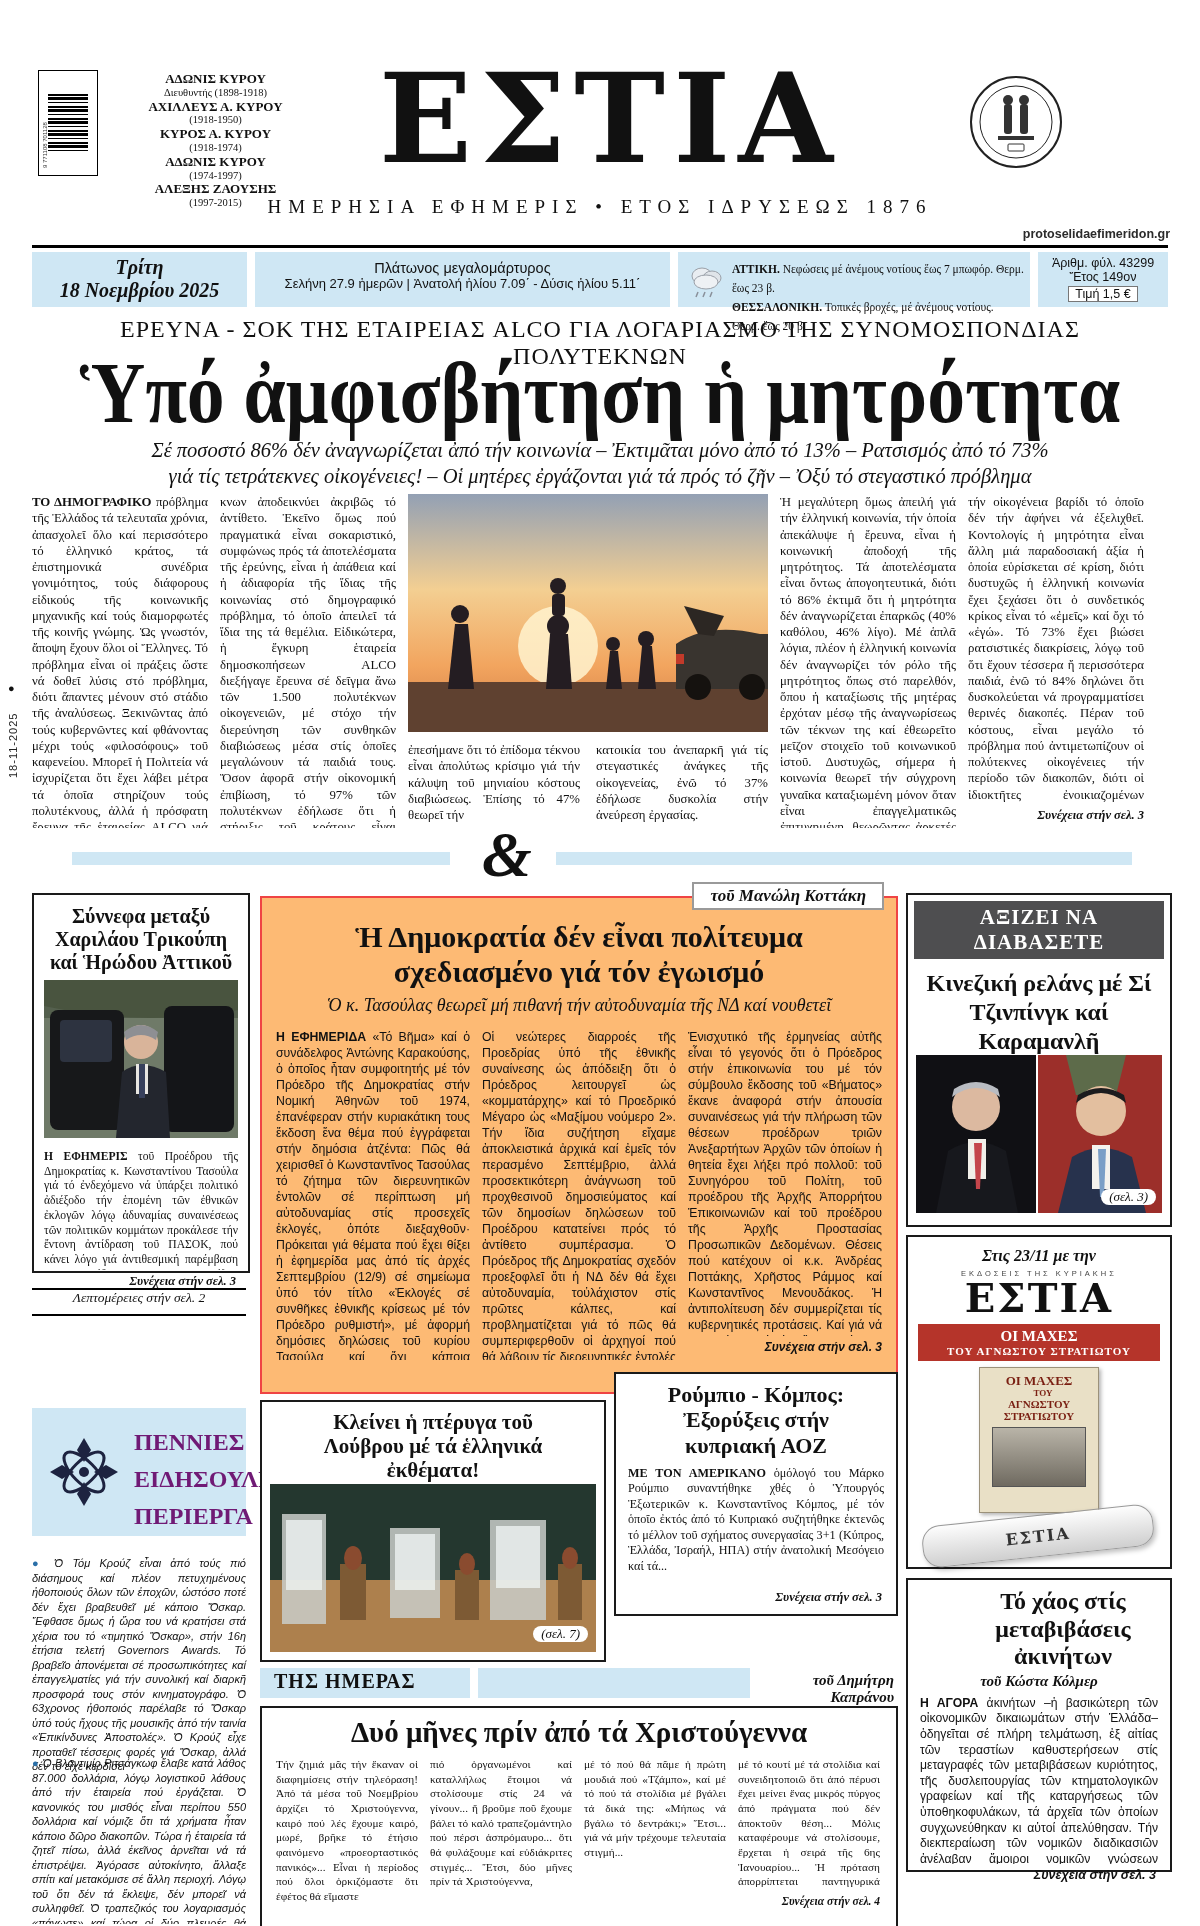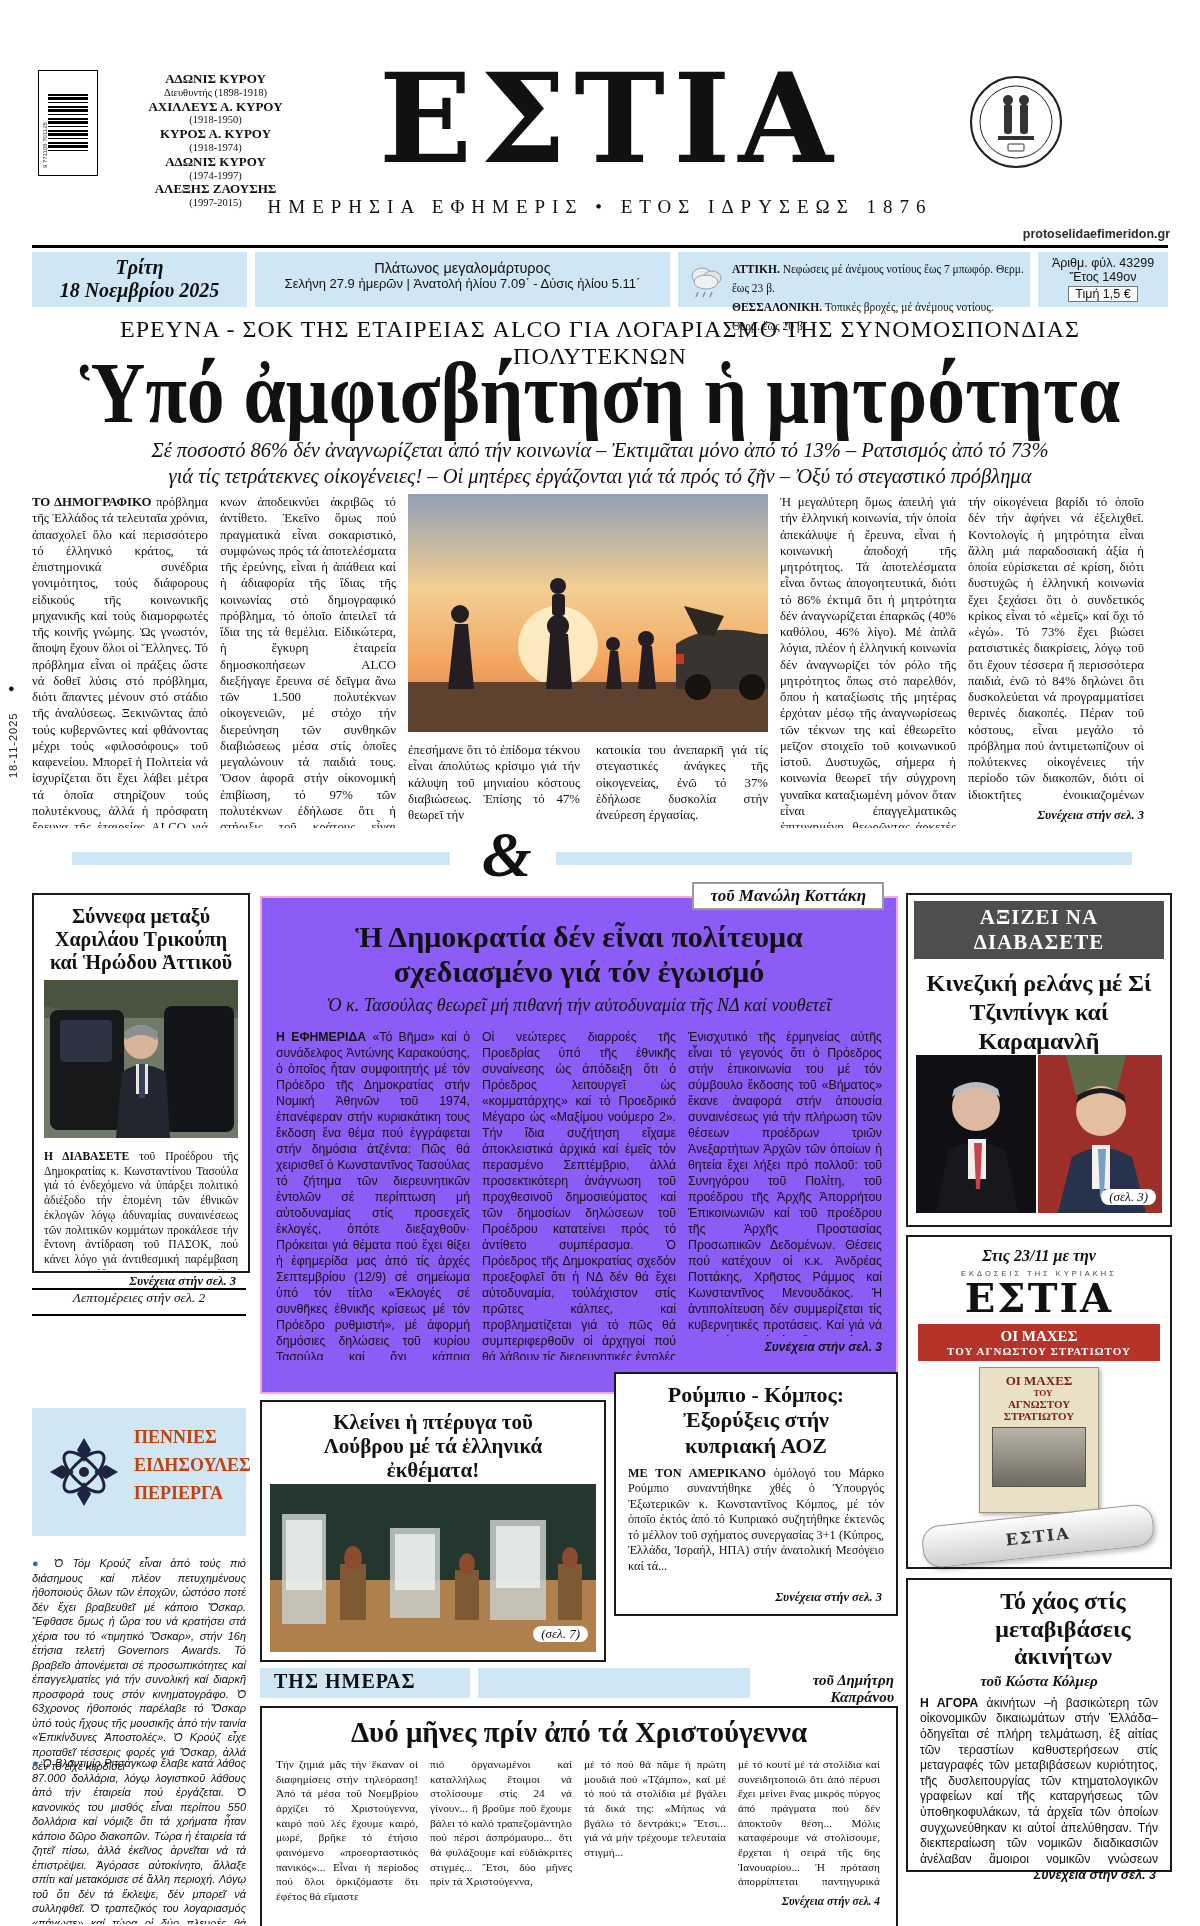--- a/index.html
+++ b/index.html
@@ -10,21 +10,21 @@
   .sans{font-family:"Liberation Sans",sans-serif;}
   .just{text-align:justify;text-justify:inter-word;}
   .ctr{text-align:center;}
   .bi{font-weight:bold;font-style:italic;}
   .cont{font-weight:bold;font-style:italic;text-align:right;font-size:12.5px;margin-top:4px;}
   .bodycol{font-size:12.8px;line-height:1.27;overflow:hidden;hyphens:auto;}
   .lead-b{font-weight:bold;}
   .bluebox{background:#cfe7f4;}
   .rule{background:#000;}
   .boxed{border:2px solid #1a1a1a;background:#fff;}
-  .gray-boxed{border:2px solid #f9a8d4;background:#8b5cf6;}
+  .gray-boxed{border:2px solid #ef4444;background:#fdba74;}
   .pageref{font-style:italic;font-size:13px;}
   .chip{background:#fff;border:1px solid #777;padding:0 6px;display:inline-block;}
   .dirname{font-weight:bold;font-size:13px;line-height:1.15;}
   .diryears{font-size:10.5px;line-height:1.2;}
   .barcode-stripes{width:92px;height:40px;background:repeating-linear-gradient(90deg,#000 0 2px,#fff 2px 3px,#000 3px 6px,#fff 6px 8px,#000 8px 9px,#fff 9px 12px);
         transform:rotate(90deg);transform-origin:center;}
   .vtext{transform:rotate(-90deg);transform-origin:left top;white-space:nowrap;}
 </style>
 </head>
 <body>
@@ -180,21 +180,21 @@
         <rect x="120" y="26" width="70" height="126" rx="8" fill="#141518"></rect>
         <rect x="16" y="40" width="52" height="42" rx="4" fill="#2d3340"></rect>
         <circle cx="97" cy="62" r="17" fill="#d9b49a"></circle>
         <path d="M80 52 Q97 38 114 52 L112 60 Q97 50 82 60 Z" fill="#8e8f93"></path>
         <path d="M72 158 L78 92 Q97 78 122 92 L126 158 Z" fill="#23262e"></path>
         <rect x="92" y="84" width="12" height="30" fill="#e8e6e2"></rect>
         <rect x="95" y="84" width="6" height="34" fill="#37405c"></rect>
       </svg>
     </div>
     <div class="serif bodycol just" style="font-size:11.6px;padding:8px 10px 0;height:120px;">
-      <span class="lead-b">Η ΔΙΑΒΑΣΕΤΕ</span><span> τοῦ Προέδρου τῆς Δημοκρατίας κ. Κωνσταντίνου Τασούλα γιά τό ἐνδεχόμενο νά ὑπάρξει πολιτικό ἀδιέξοδο τήν ἑπομένη τῶν ἐθνικῶν ἐκλογῶν λόγῳ ἀδυναμίας συναινέσεως τῶν πολιτικῶν κομμάτων προκάλεσε τήν ἔντονη ἀντίδραση τοῦ ΠΑΣΟΚ, πού κάνει λόγο γιά ἀντιθεσμική παρέμβαση τοῦ Προέδρου. Ὁ κ. Τασούλας συνομιλῶντας μέ συνεργάτες του...</span>
+      <span class="lead-b">Η ΕΦΗΜΕΡΙΣ</span><span> τοῦ Προέδρου τῆς Δημοκρατίας κ. Κωνσταντίνου Τασούλα γιά τό ἐνδεχόμενο νά ὑπάρξει πολιτικό ἀδιέξοδο τήν ἑπομένη τῶν ἐθνικῶν ἐκλογῶν λόγῳ ἀδυναμίας συναινέσεως τῶν πολιτικῶν κομμάτων προκάλεσε τήν ἔντονη ἀντίδραση τοῦ ΠΑΣΟΚ, πού κάνει λόγο γιά ἀντιθεσμική παρέμβαση τοῦ Προέδρου. Ὁ κ. Τασούλας συνομιλῶντας μέ συνεργάτες του...</span>
     </div>
     <div class="serif cont" style="padding:0 12px;">Συνέχεια στήν σελ. 3</div>
   </div>
 
   <div class="abs" style="left:32px;top:1288px;width:214px;">
     <div class="rule" style="height:2px;width:100%;"></div>
     <div class="ctr serif" style="font-size:13.5px;font-style:italic;padding-bottom:8px;">Λεπτομέρειες στήν σελ. 2</div>
     <div class="rule" style="height:2px;width:100%;"></div>
   </div>
 
@@ -207,21 +207,21 @@
         </g>
         <g fill="#1d2340">
           <path d="M42 8 L49 20 L42 32 L35 20 Z"></path>
           <path d="M42 52 L49 64 L42 76 L35 64 Z"></path>
           <path d="M8 42 L20 35 L32 42 L20 49 Z"></path>
           <path d="M52 42 L64 35 L76 42 L64 49 Z"></path>
           <circle cx="42" cy="42" r="5"></circle>
         </g>
       </svg>
     </div>
-    <div class="abs serif" style="left:102px;top:16px;font-weight:bold;font-size:18px;line-height:1.55;color:#c2410c;">
+    <div class="abs serif" style="left:102px;top:16px;font-weight:bold;font-size:24px;line-height:1.55;color:#701a75;">
       <div>ΠΕΝΝΙΕΣ</div>
       <div>ΕΙΔΗΣΟΥΛΕΣ</div>
       <div>ΠΕΡΙΕΡΓΑ</div>
     </div>
   </div>
 
   <div class="abs" style="left:32px;top:1556px;width:214px;">
     <div class="sans just" style="font-size:11px;font-style:italic;line-height:1.32;">
       <span style="color:#2a6fa8;font-style:normal;">●</span>
       <span>Ὁ Τόμ Κρούζ εἶναι ἀπό τούς πιό διάσημους καί πλέον πετυχημένους ἠθοποιούς ὅλων τῶν ἐποχῶν, ὡστόσο ποτέ δέν ἔχει βραβευθεῖ μέ κάποιο Ὄσκαρ. Ἔφθασε ὅμως ἡ ὥρα του νά κρατήσει στά χέρια του τό «τιμητικό Ὄσκαρ», στήν 16η ἐτήσια τελετή Governors Awards. Τό βραβεῖο ἀπονέμεται σέ προσωπικότητες καί ἐπαγγελματίες γιά τήν συνολική καί διαρκῆ προσφορά τους στόν κινηματογράφο. Ὁ 63χρονος ἠθοποιός παρέλαβε τό Ὄσκαρ ὑπό τούς ἤχους τῆς μουσικῆς ἀπό τήν ταινία «Ἐπικίνδυνες Ἀποστολές». Ὁ Κρούζ εἶχε προταθεῖ τέσσερις φορές γιά Ὄσκαρ, ἀλλά δέν τό εἶχε κερδίσει</span>

